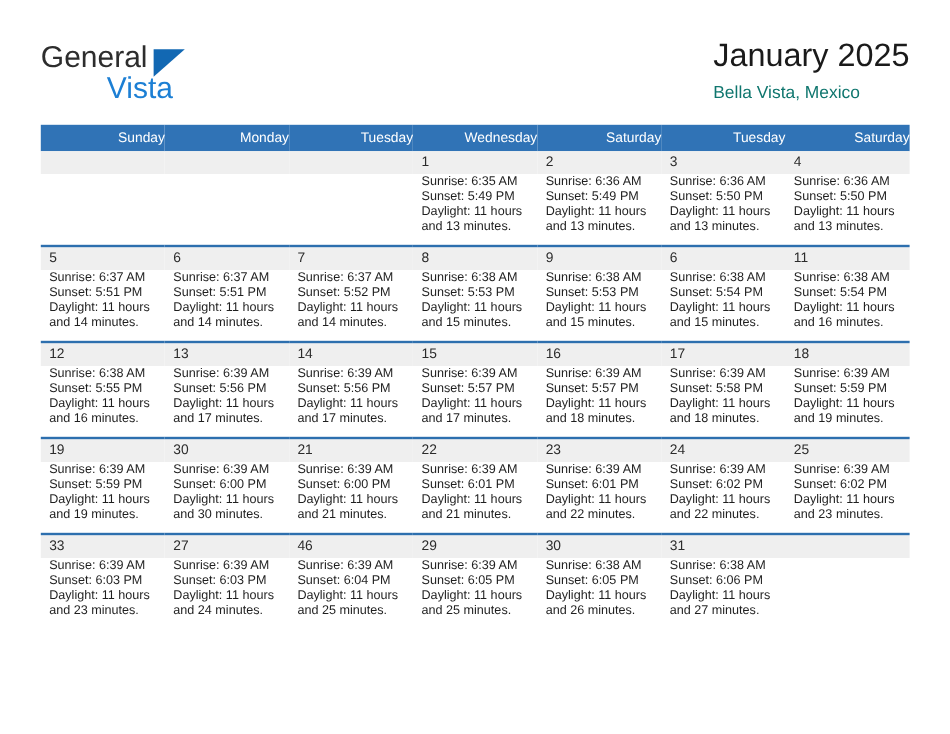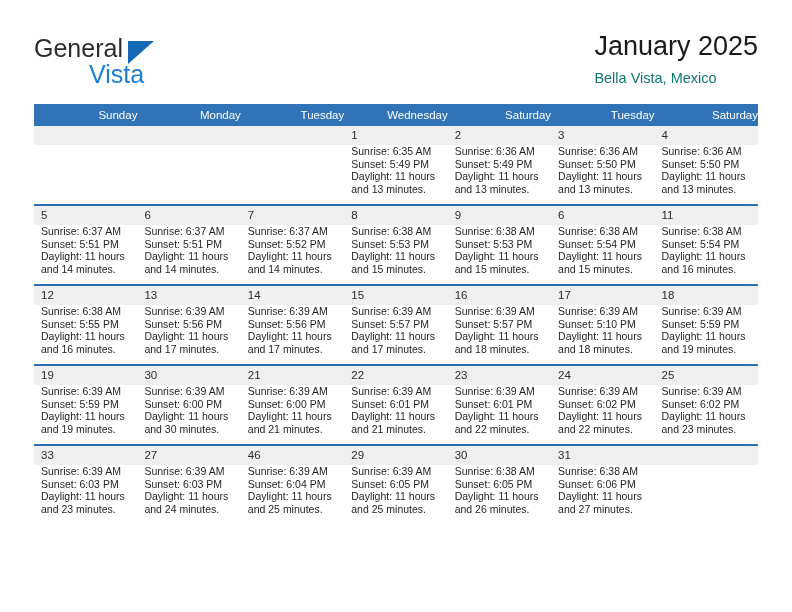--- a/index.html
+++ b/index.html
@@ -389,21 +389,21 @@
                 <div>Daylight: 11 hours</div>
                 <div>and 18 minutes.</div>
               </div>
             </div>
           </td>
           <td class="">
             <div class="cell-inner">
               <div class="day-num">17</div>
               <div class="details">
                 <div>Sunrise: 6:39 AM</div>
-                <div>Sunset: 5:10 PM</div>
+                <div>Sunset: 5:58 PM</div>
                 <div>Daylight: 11 hours</div>
                 <div>and 18 minutes.</div>
               </div>
             </div>
           </td>
           <td class="">
             <div class="cell-inner">
               <div class="day-num">18</div>
               <div class="details">
                 <div>Sunrise: 6:39 AM</div>

